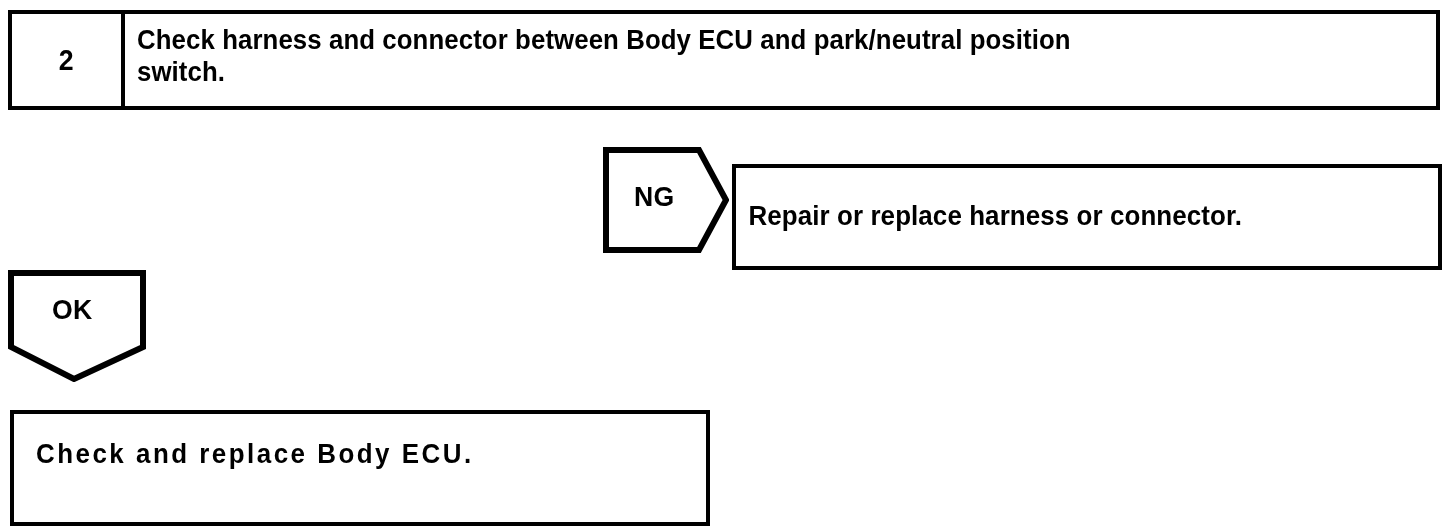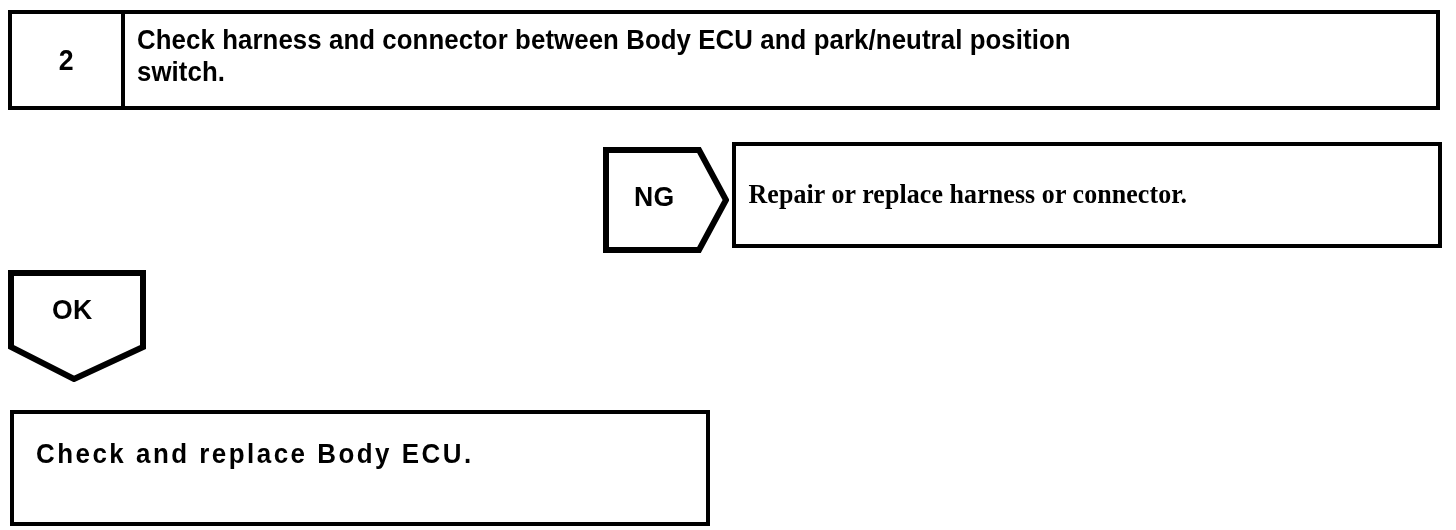--- a/index.html
+++ b/index.html
@@ -92,29 +92,28 @@
     line-height: 1;
     letter-spacing: 0.3px;
     transform: scaleX(0.95);
     transform-origin: left top;
   }
 
   
   .repair-box {
     position: absolute;
     left: 732px;
-    top: 142px;
+    top: 164px;
     width: 710px;
     height: 106px;
     border: 4px solid #000000;
     box-sizing: border-box;
     background: #ffffff;
     display: flex;
     align-items: center;
-    font-family: Liberation Serif, serif;
   }
   .repair-text {
     font-size: 27px;
     font-weight: bold;
     color: #000000;
     padding-left: 13px;
     line-height: 1.1;
     letter-spacing: 0.1px;
     transform: scaleX(0.96);
     transform-origin: left center;

